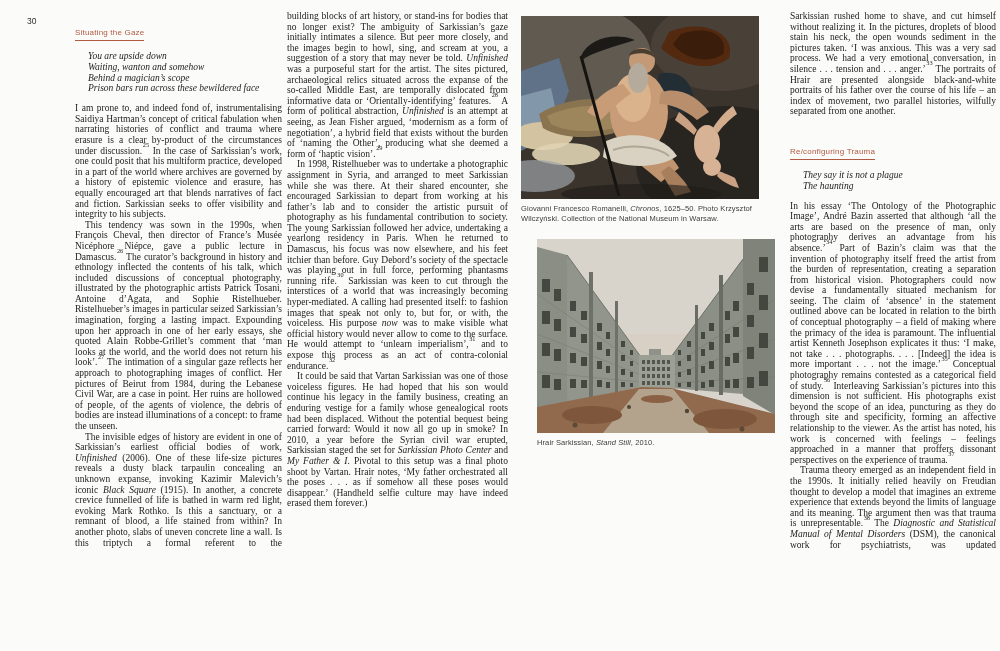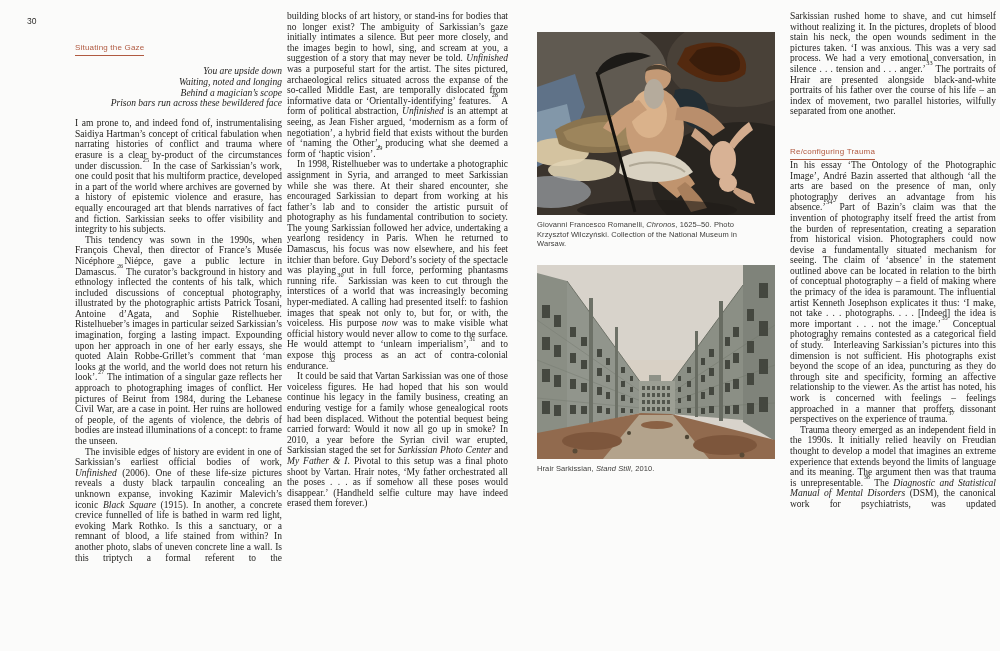--- a/index.html
+++ b/index.html
@@ -9,22 +9,22 @@
   .pagenum{position:absolute;left:27px;top:16px;font-family:"Liberation Sans",sans-serif;
            font-size:8.5px;color:#2e2d2b;}
   .section-title{font-family:"Liberation Sans",sans-serif;font-size:8px;letter-spacing:.2px;
            color:var(--accent,#b05a41);display:inline-block;border-bottom:1px solid var(--accent,#b05a41);
            padding-bottom:3px;}
   .body-text{font-size:9.5px;line-height:10.6px;text-align:justify;hyphens:auto;-webkit-hyphens:auto;}
   .body-text p.para{margin:0;}
   .body-text p.indent{text-indent:10px;}
   .body-text p.runon{text-align-last:justify;}
   sup{font-size:6.3px;line-height:0;position:relative;top:-2.6px;margin-left:.5px;}
-  .poem{font-style:italic;font-size:9.5px;line-height:10.8px;margin:10px 0 9px 13px;text-align:right;}
-  .col1{position:absolute;left:75px;top:36px;width:207px;}
+  .poem{font-style:italic;font-size:9.5px;line-height:10.8px;margin:10px 0 9px 13px;}
+  .col1{position:absolute;left:75px;top:21px;width:207px;}
   .col1 .body-text{margin-top:0;}
   .col2{position:absolute;left:287px;top:11px;width:221px;}
   .figs{position:absolute;left:521px;top:16px;width:238px;}
   .fig{display:block;}
   .fig svg{display:block;}
   .caption{font-family:"Liberation Sans",sans-serif;font-size:7.5px;line-height:9.5px;
            color:#3e3d3b;margin-top:5px;letter-spacing:.1px;}
   .fig2{margin-top:15px;}
   .col4{position:absolute;left:790px;top:11px;width:206px;}
   .col4 .section-title{margin-top:14px;}
@@ -34,42 +34,42 @@
 <body>
 
 <div id="page" style="background: rgb(251, 251, 250);">
 
   <div class="pagenum">30</div>
 
   <div class="col1">
     <span class="section-title">Situating the Gaze</span>
     <div class="poem">
         <div>You are upside down</div>
-        <div>Waiting, noted and longing</div>
+        <div>Waiting, wanton and somehow</div>
         <div>Behind a magician’s scope</div>
         <div>Prison bars run across these bewildered face</div>
       </div>
     <div class="body-text">
         <p class="para">I am prone to, and indeed fond of, instrumentalising Saidiya Hartman’s concept of critical fabulation when narrating histories of conflict and trauma where erasure is a clear by-product of the circumstances under discussion.<sup>25</sup> In the case of Sarkissian’s work, one could posit that his multiform practice, developed in a part of the world where archives are governed by a history of epistemic violence and erasure, has equally encouraged art that blends narratives of fact and fiction. Sarkissian seeks to offer visibility and integrity to his subjects.</p>
         <p class="para indent">This tendency was sown in the 1990s, when François Cheval, then director of France’s Musée Nicéphore Niépce, gave a public lecture in Damascus.<sup>26</sup> The curator’s background in history and ethnology inflected the contents of his talk, which included discussions of conceptual photography, illustrated by the photographic artists Patrick Tosani, Antoine d’Agata, and Sophie Ristelhueber. Ristelhueber’s images in particular seized Sarkissian’s imagination, forging a lasting impact. Expounding upon her approach in one of her early essays, she quoted Alain Robbe-Grillet’s comment that ‘man looks at the world, and the world does not return his look’.<sup>27</sup> The intimation of a singular gaze reflects her approach to photographing images of conflict. Her pictures of Beirut from 1984, during the Lebanese Civil War, are a case in point. Her ruins are hollowed of people, of the agents of violence, the debris of bodies are instead illuminations of a concept: to frame the unseen.</p>
         <p class="para indent runon">The invisible edges of history are evident in one of Sarkissian’s earliest official bodies of work, <i>Unfinished</i> (2006). One of these life-size pictures reveals a dusty black tarpaulin concealing an unknown expanse, invoking Kazimir Malevich’s iconic <i>Black Square</i> (1915). In another, a concrete crevice funnelled of life is bathed in warm red light, evoking Mark Rothko. Is this a sanctuary, or a remnant of blood, a life stained from within? In another photo, slabs of uneven concrete line a wall. Is this triptych a formal referent to the</p>
       </div>
   </div>
 
   <div class="col2">
     <div class="body-text">
         <p class="para">building blocks of art history, or stand-ins for bodies that no longer exist? The ambiguity of Sarkissian’s gaze initially intimates a silence. But peer more closely, and the images begin to howl, sing, and scream at you, a suggestion of a story that may never be told. <i>Unfinished</i> was a purposeful start for the artist. The sites pictured, archaeological relics situated across the expanse of the so-called Middle East, are temporally dislocated from informative data or ‘Orientally-identifying’ features.<sup>28</sup> A form of political abstraction, <i>Unfinished</i> is an attempt at seeing, as Jean Fisher argued, ‘modernism as a form of negotiation’, a hybrid field that exists without the burden of ‘naming the Other’, producing what she deemed a form of ‘haptic vision’.<sup>29</sup></p>
         <p class="para indent">In 1998, Ristelhueber was to undertake a photographic assignment in Syria, and arranged to meet Sarkissian while she was there. At their shared encounter, she encouraged Sarkissian to depart from working at his father’s lab and to consider the artistic pursuit of photography as his fundamental contribution to society. The young Sarkissian followed her advice, undertaking a yearlong residency in Paris. When he returned to Damascus, his focus was now elsewhere, and his feet itchier than before. Guy Debord’s society of the spectacle was playing out in full force, performing phantasms running rife.<sup>30</sup> Sarkissian was keen to cut through the interstices of a world that was increasingly becoming hyper-mediated. A calling had presented itself: to fashion images that speak not only to, but for, or with, the voiceless. His purpose <i>now</i> was to make visible what official history would never allow to come to the surface. He would attempt to ‘unlearn imperialism’,<sup>31</sup> and to expose this process as an act of contra-colonial endurance.<sup>32</sup></p>
         <p class="para indent">It could be said that Vartan Sarkissian was one of those voiceless figures. He had hoped that his son would continue his legacy in the family business, creating an enduring vestige for a family whose genealogical roots had been displaced. Without the potential bequest being carried forward: Would it now all go up in smoke? In 2010, a year before the Syrian civil war erupted, Sarkissian staged the set for <i>Sarkissian Photo Center</i> and <i>My Father &amp; I</i>. Pivotal to this setup was a final photo shoot by Vartan. Hrair notes, ‘My father orchestrated all the poses . . . as if somehow all these poses would disappear.’ (Handheld selfie culture may have indeed erased them forever.)</p>
       </div>
   </div>
 
   <div class="figs">
 
-    <figure class="fig" style="margin:16px;">
+    <figure class="fig" style="margin:0;">
       <svg width="238" height="183" viewBox="0 0 238 183">
         <rect width="238" height="183" fill="#3b342d"></rect>
         <ellipse cx="40" cy="40" rx="90" ry="55" fill="#6e675e" opacity=".75"></ellipse>
         <ellipse cx="200" cy="30" rx="70" ry="45" fill="#4b433a" opacity=".9"></ellipse>
         <ellipse cx="205" cy="150" rx="90" ry="60" fill="#27221e" opacity=".9"></ellipse>
         <polygon points="0,55 38,42 48,75 30,120 0,135" fill="#5f7288"></polygon>
         <polygon points="0,80 30,72 36,100 18,125 0,128" fill="#8ba0b2" opacity=".8"></polygon>
         <ellipse cx="22" cy="120" rx="30" ry="14" fill="#d4c3a0"></ellipse>
         <ellipse cx="45" cy="138" rx="34" ry="11" fill="#e0d3b4" opacity=".9"></ellipse>
         <ellipse cx="14" cy="160" rx="40" ry="16" fill="#9ca3a8" opacity=".7"></ellipse>
@@ -248,19 +248,23 @@
     </figure>
   </div>
 
   <div class="col4">
     <div class="body-text">
         <p class="para">Sarkissian rushed home to shave, and cut himself without realizing it. In the pictures, droplets of blood stain his neck, the open wounds sediment in the pictures taken. ‘I was anxious. This was a very sad process. We had a very emotional conversation, in silence . . . tension and . . . anger.’<sup>33</sup> The portraits of Hrair are presented alongside black-and-white portraits of his father over the course of his life – an index of movement, two parallel histories, wilfully separated from one another.</p>
       </div>
     <div class="mt-head">
       <span class="section-title">Re/configuring Trauma</span>
     </div>
+    <div class="poem">
+        <div>They say it is not a plague</div>
+        <div>The haunting</div>
+      </div>
     <div class="body-text">
         <p class="para">In his essay ‘The Ontology of the Photographic Image’, André Bazin asserted that although ‘all the arts are based on the presence of man, only photography derives an advantage from his absence.’<sup>34</sup> Part of Bazin’s claim was that the invention of photography itself freed the artist from the burden of representation, creating a separation from historical vision. Photographers could now devise a fundamentally situated mechanism for seeing. The claim of ‘absence’ in the statement outlined above can be located in relation to the birth of conceptual photography – a field of making where the primacy of the idea is paramount. The influential artist Kenneth Josephson explicates it thus: ‘I make, not take . . . photographs. . . . [Indeed] the idea is more important . . . not the image.’<sup>35</sup> Conceptual photography remains contested as a categorical field of study.<sup>36</sup> Interleaving Sarkissian’s pictures into this dimension is not sufficient. His photographs exist beyond the scope of an idea, puncturing as they do through site and specificity, forming an affective relationship to the viewer. As the artist has noted, his work is concerned with feelings – feelings approached in a manner that proffers dissonant perspectives on the experience of trauma.<sup>37</sup></p>
         <p class="para indent runon">Trauma theory emerged as an independent field in the 1990s. It initially relied heavily on Freudian thought to develop a model that imagines an extreme experience that extends beyond the limits of language and its meaning. The argument then was that trauma is unrepresentable.<sup>38</sup> The <i>Diagnostic and Statistical Manual of Mental Disorders</i> (DSM), the canonical work for psychiatrists, was updated</p>
       </div>
   </div>
 
 </div>
 
 </body></html>

